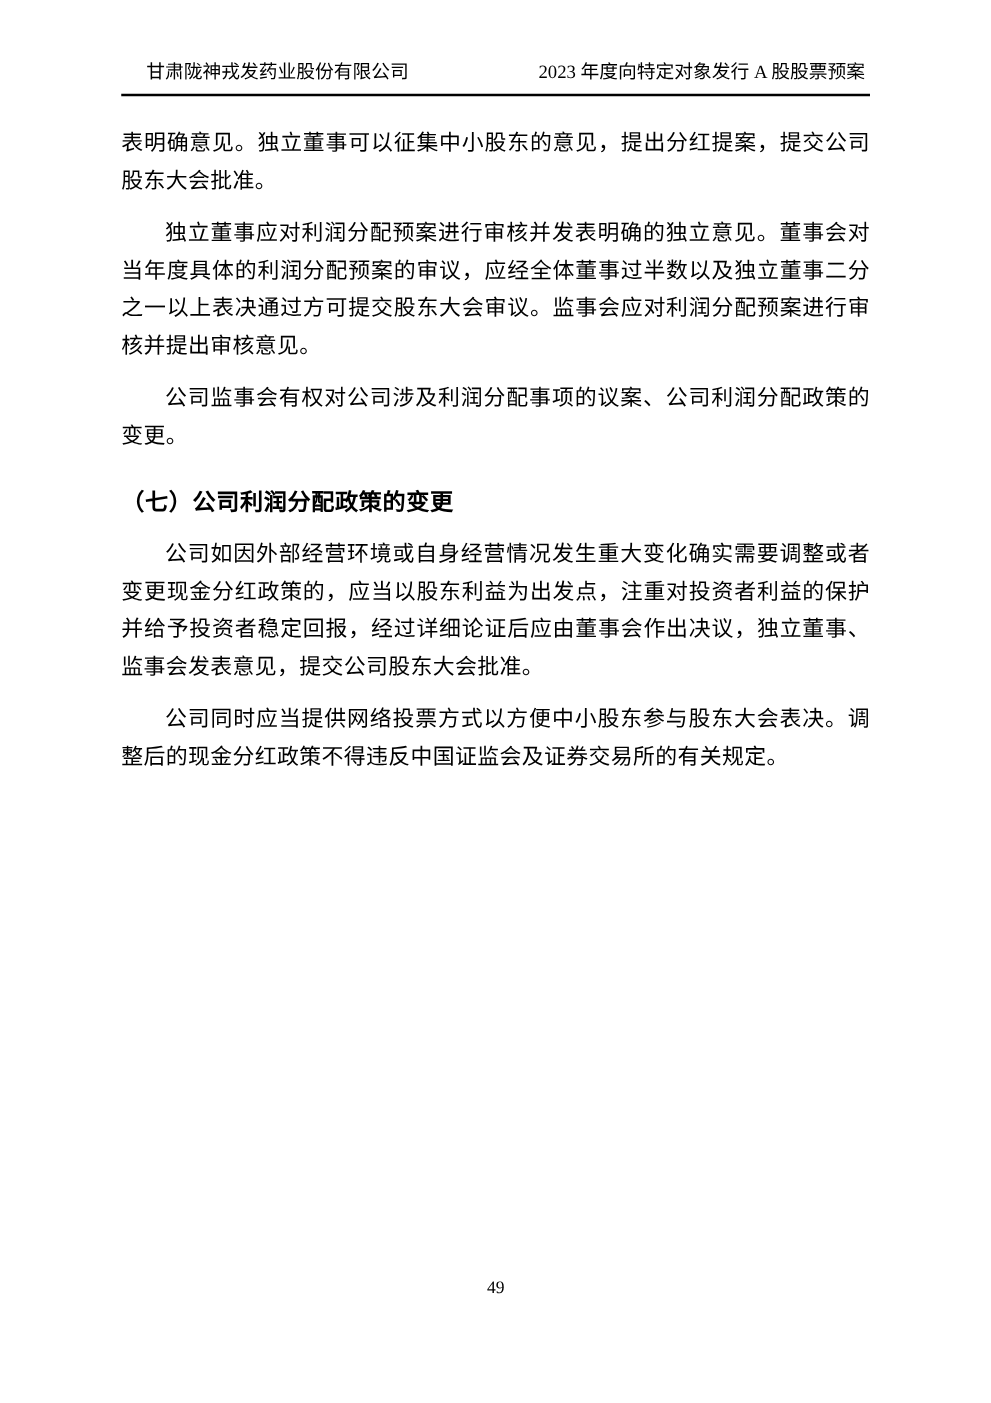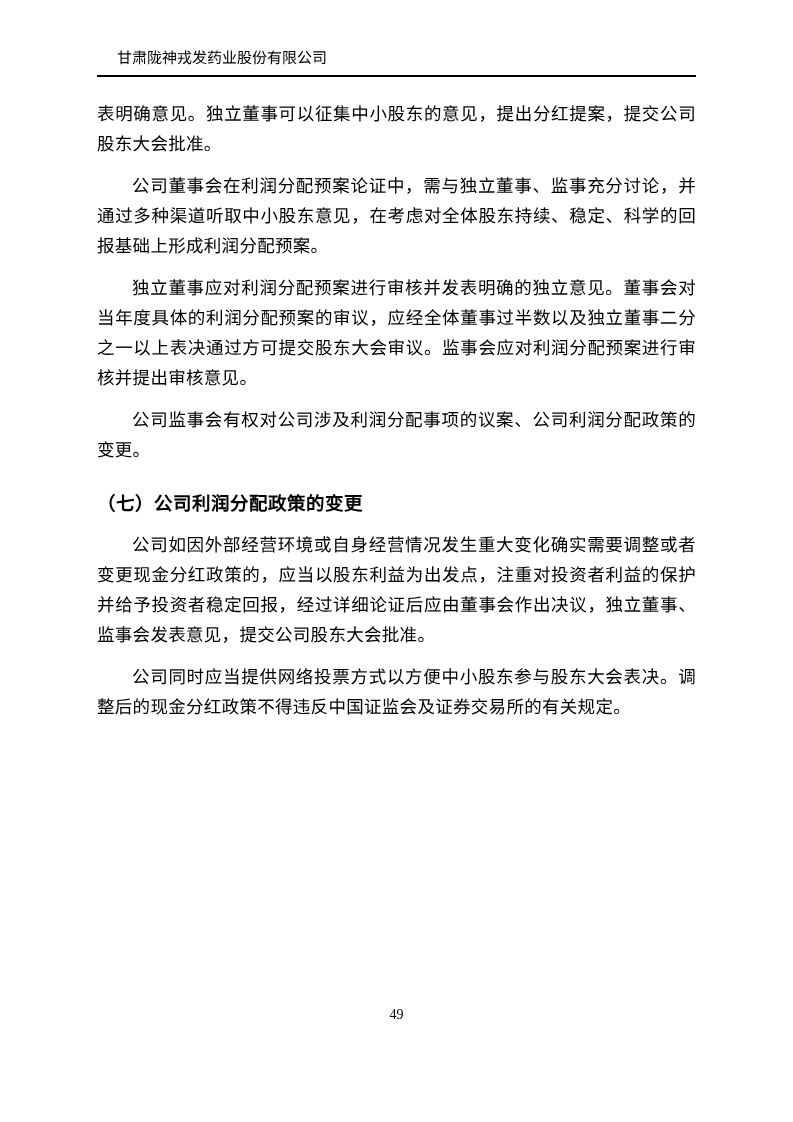--- a/index.html
+++ b/index.html
@@ -51,42 +51,42 @@
     font-family: "Liberation Sans", "DejaVu Sans", sans-serif;
     font-weight: bold;
     font-size: 18.5px;
     line-height: 26px;
     letter-spacing: 0.5px;
   }
   .page-footer {
     position: absolute;
     left: 0;
     right: 0;
-    bottom: 98px;
+    bottom: 82px;
     text-align: center;
     font-size: 14px;
     line-height: 18px;
   }
 </style>
 </head>
 <body>
 
 <div class="page">
 
   <div class="page-header">
     <div class="page-header-row">
       <span>甘肃陇神戎发药业股份有限公司</span>
+      <span>2023 年度向特定对象发行 A 股股票预案</span>
     </div>
   </div>
 
   <div class="doc-content">
 
     <p class="no-indent">表明确意见。独立董事可以征集中小股东的意见，提出分红提案，提交公司股东大会批准。</p>
 
-    <p>公司董事会在利润分配预案论证中，需与独立董事、监事充分讨论，并通过多种渠道听取中小股东意见，在考虑对全体股东持续、稳定、科学的回报基础上形成利润分配预案。</p>
 
     <p>独立董事应对利润分配预案进行审核并发表明确的独立意见。董事会对当年度具体的利润分配预案的审议，应经全体董事过半数以及独立董事二分之一以上表决通过方可提交股东大会审议。监事会应对利润分配预案进行审核并提出审核意见。</p>
 
 
     <p>公司监事会有权对公司涉及利润分配事项的议案、公司利润分配政策的变更。</p>
 
     <div class="section-heading">（七）公司利润分配政策的变更</div>
 
     <p>公司如因外部经营环境或自身经营情况发生重大变化确实需要调整或者变更现金分红政策的，应当以股东利益为出发点，注重对投资者利益的保护并给予投资者稳定回报，经过详细论证后应由董事会作出决议，独立董事、监事会发表意见，提交公司股东大会批准。</p>
 

